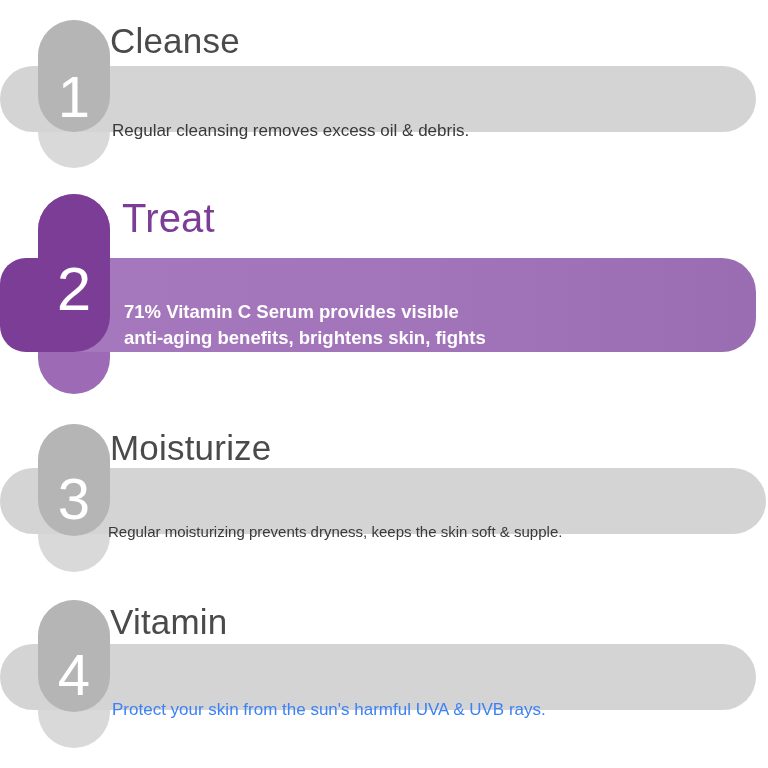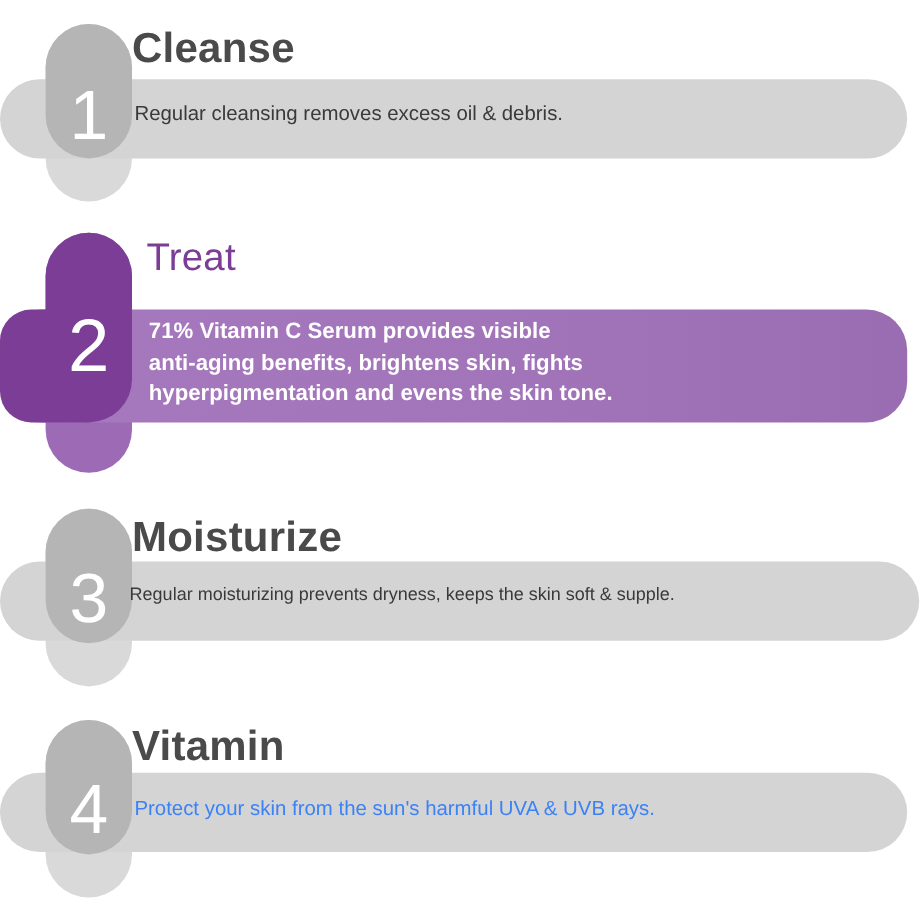--- a/index.html
+++ b/index.html
@@ -56,47 +56,48 @@
     text-align: center;
     color: #ffffff;
     font-weight: 300;
     font-size: 58px;
     line-height: 1;
     letter-spacing: 0px;
   }
 
   .heading {
     position: absolute;
-    font-weight: 700;
+    font-weight: 400;
     letter-spacing: 0.2px;
     white-space: nowrap;
   }
 
   .body-text {
     position: absolute;
     white-space: pre-line;
+    margin-top: 36px;
   }
 
   
   #step1 .bar        { top: 66px;  width: 756px; height: 66px; background: #d4d4d4; }
   #step1 .pill-lower { top: 20px;  left: 38px;  height: 148px; background: #d9d9d9; }
   #step1 .pill-upper { top: 20px;  left: 38px;  height: 112px; background: #b5b5b5; }
   #step1 .num        { top: 68px;  left: 38px; }
   #step1 .heading    { top: 21px;  left: 110px; font-size: 35px; color: #4a4a4a; }
   #step1 .body-text  { top: 84px;  left: 112px; font-size: 17px; color: #3a3a3a; font-weight: 400; line-height: 1.25; }
 
   
   #step2 .bar        { top: 258px; width: 756px; height: 94px;
                        background: linear-gradient(90deg, #a678bd 0%, #a274ba 55%, #9a6cb2 100%); }
   #step2 .pill-lower { top: 194px; left: 38px;  height: 200px; background: #9d6bb5; }
   #step2 .pill-upper { top: 194px; left: 38px;  height: 158px; background: #7b3d96; }
   #step2 .bar-left   { position: absolute; top: 258px; left: 0; width: 74px; height: 94px;
                        background: #7b3d96; border-radius: 26px 0 0 26px; }
   #step2 .num        { top: 258px; left: 38px; font-size: 62px; }
-  #step2 .heading    { top: 196px; left: 122px; font-size: 32px; color: #7b3d96; font-weight: 400; }
+  #step2 .heading    { top: 196px; left: 122px; font-size: 40px; color: #7b3d96; font-weight: 400; }
   #step2 .body-text  { top: 263px; left: 124px; font-size: 18.5px; color: #ffffff; font-weight: 700; line-height: 1.38; }
 
   
   #step3 .bar        { top: 468px; width: 766px; height: 66px; background: #d4d4d4; }
   #step3 .pill-lower { top: 424px; left: 38px;  height: 148px; background: #d9d9d9; }
   #step3 .pill-upper { top: 424px; left: 38px;  height: 112px; background: #b5b5b5; }
   #step3 .num        { top: 470px; left: 38px; }
   #step3 .heading    { top: 428px; left: 110px; font-size: 35px; color: #4a4a4a; text-align: center; }
   #step3 .body-text  { top: 487px; left: 108px; font-size: 15px; color: #3a3a3a; font-weight: 400; line-height: 1.25; }
 

